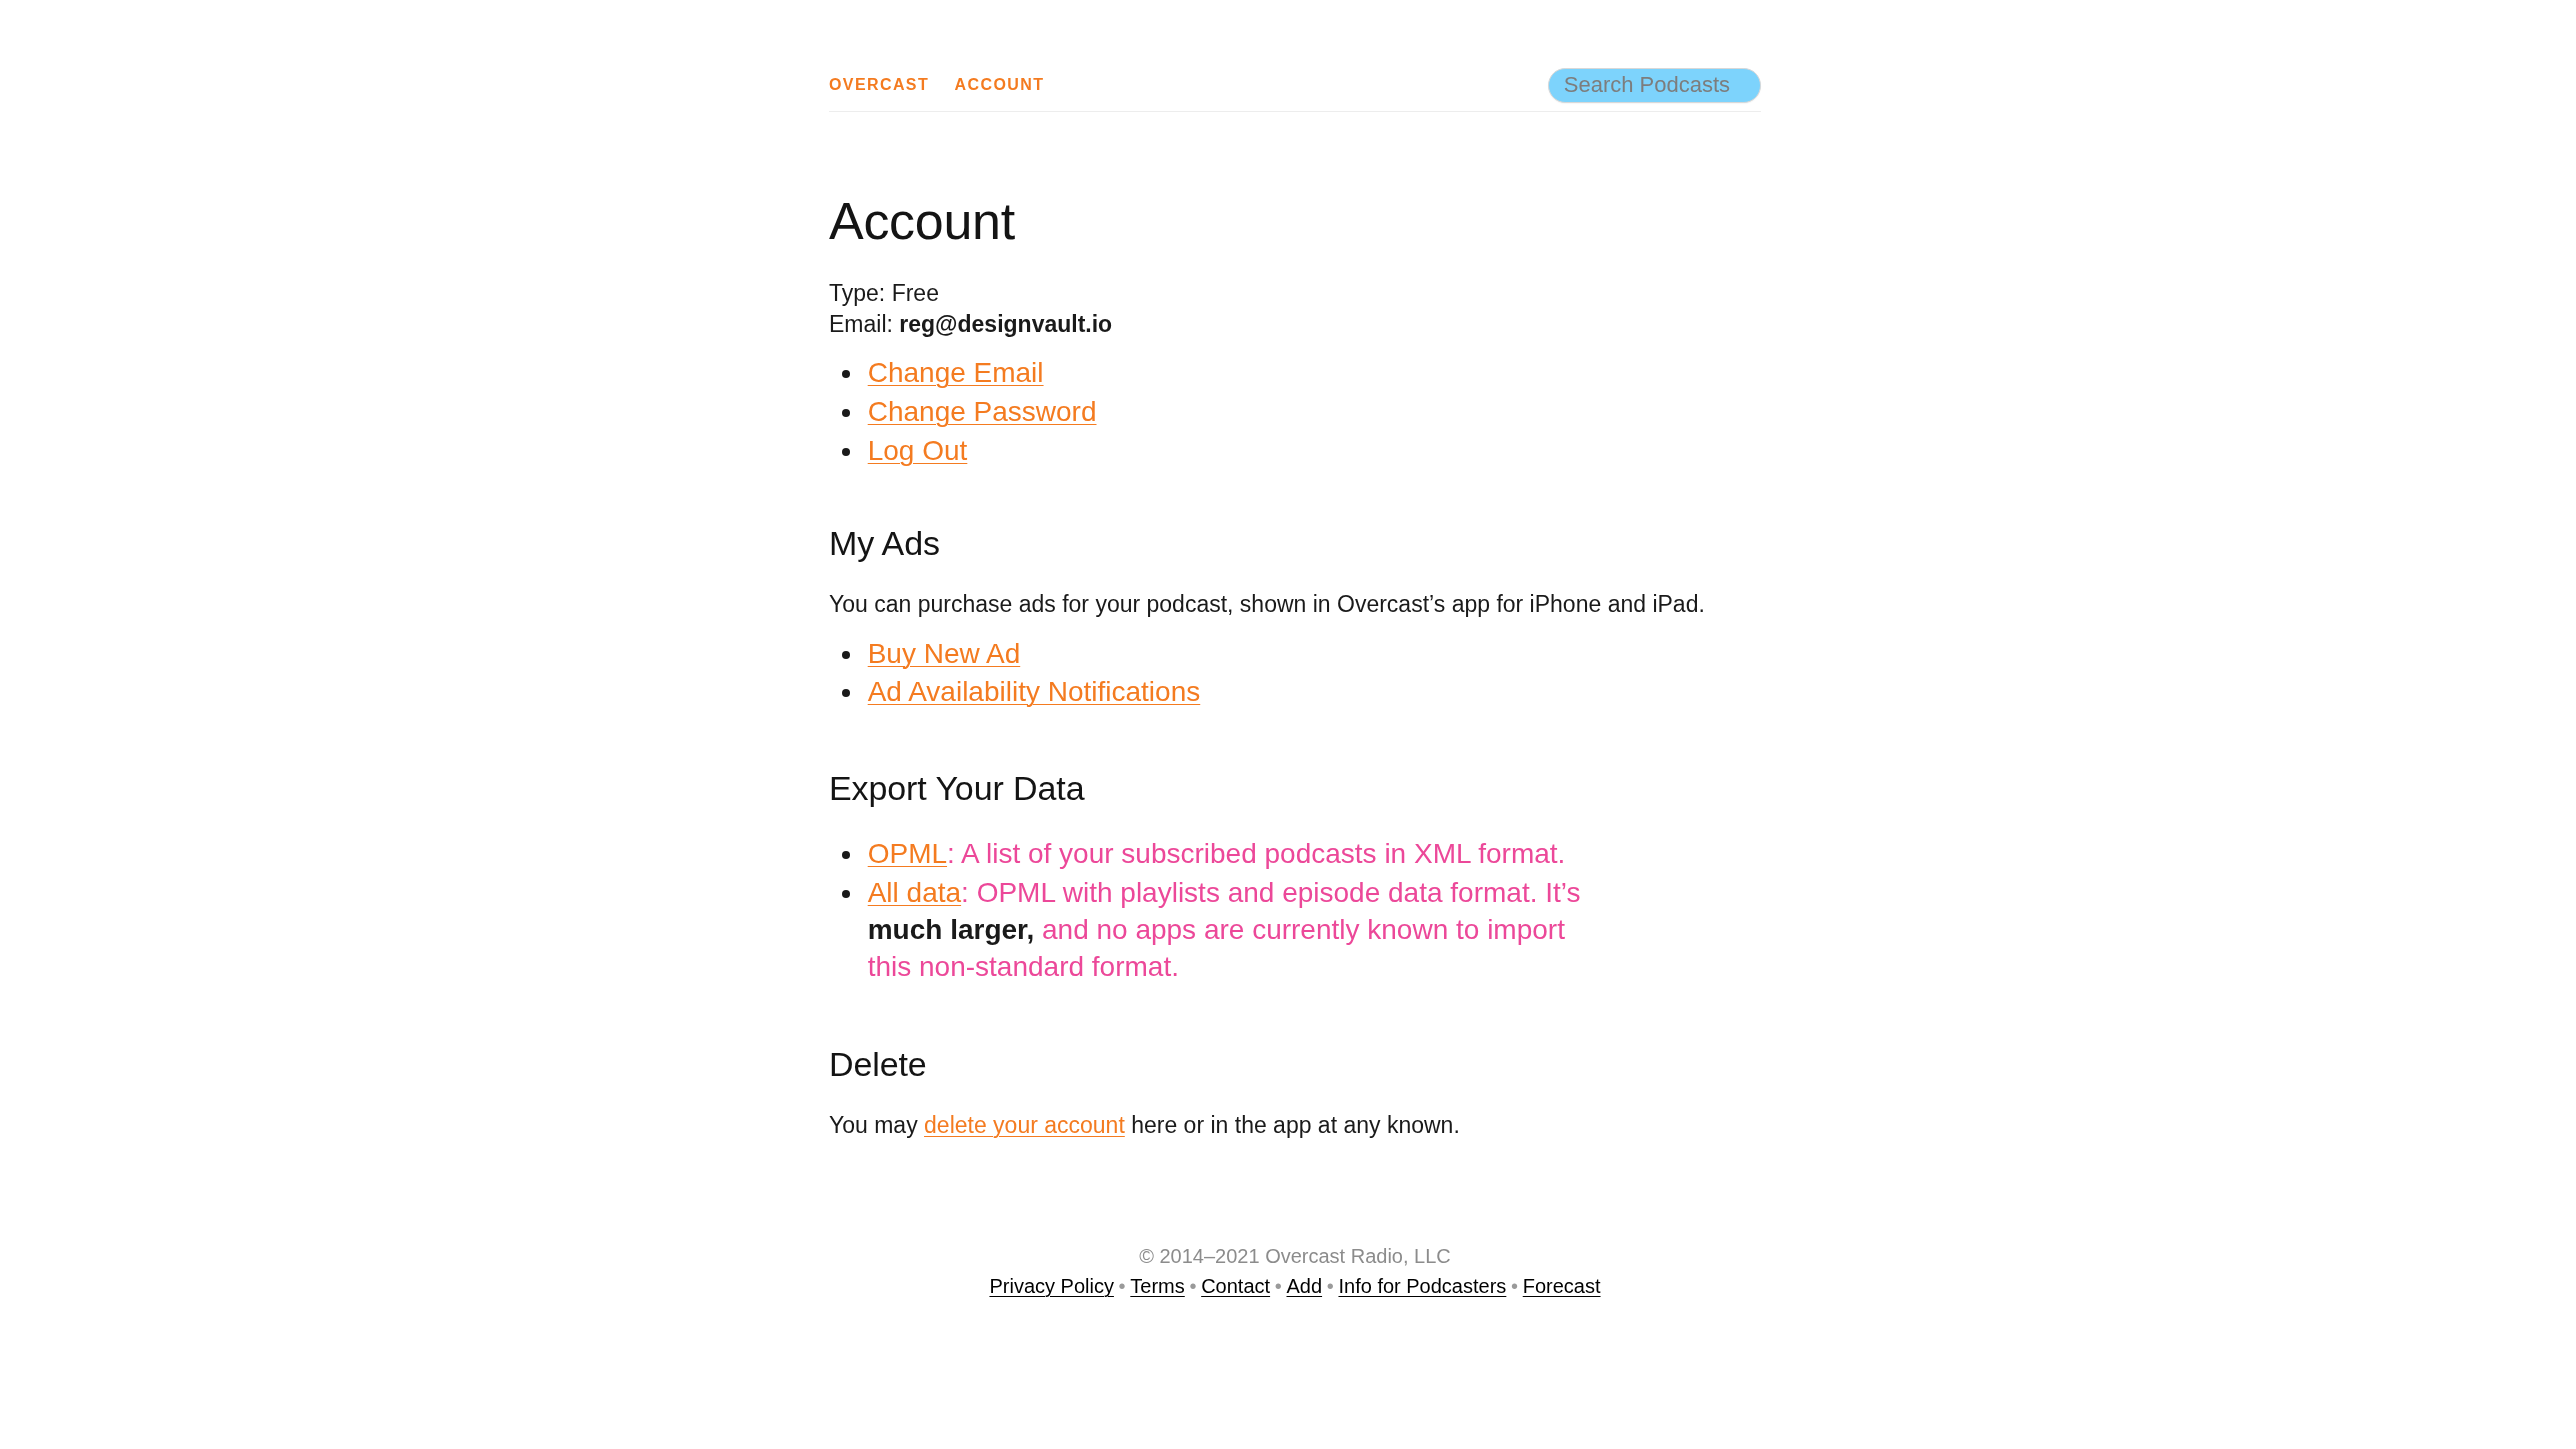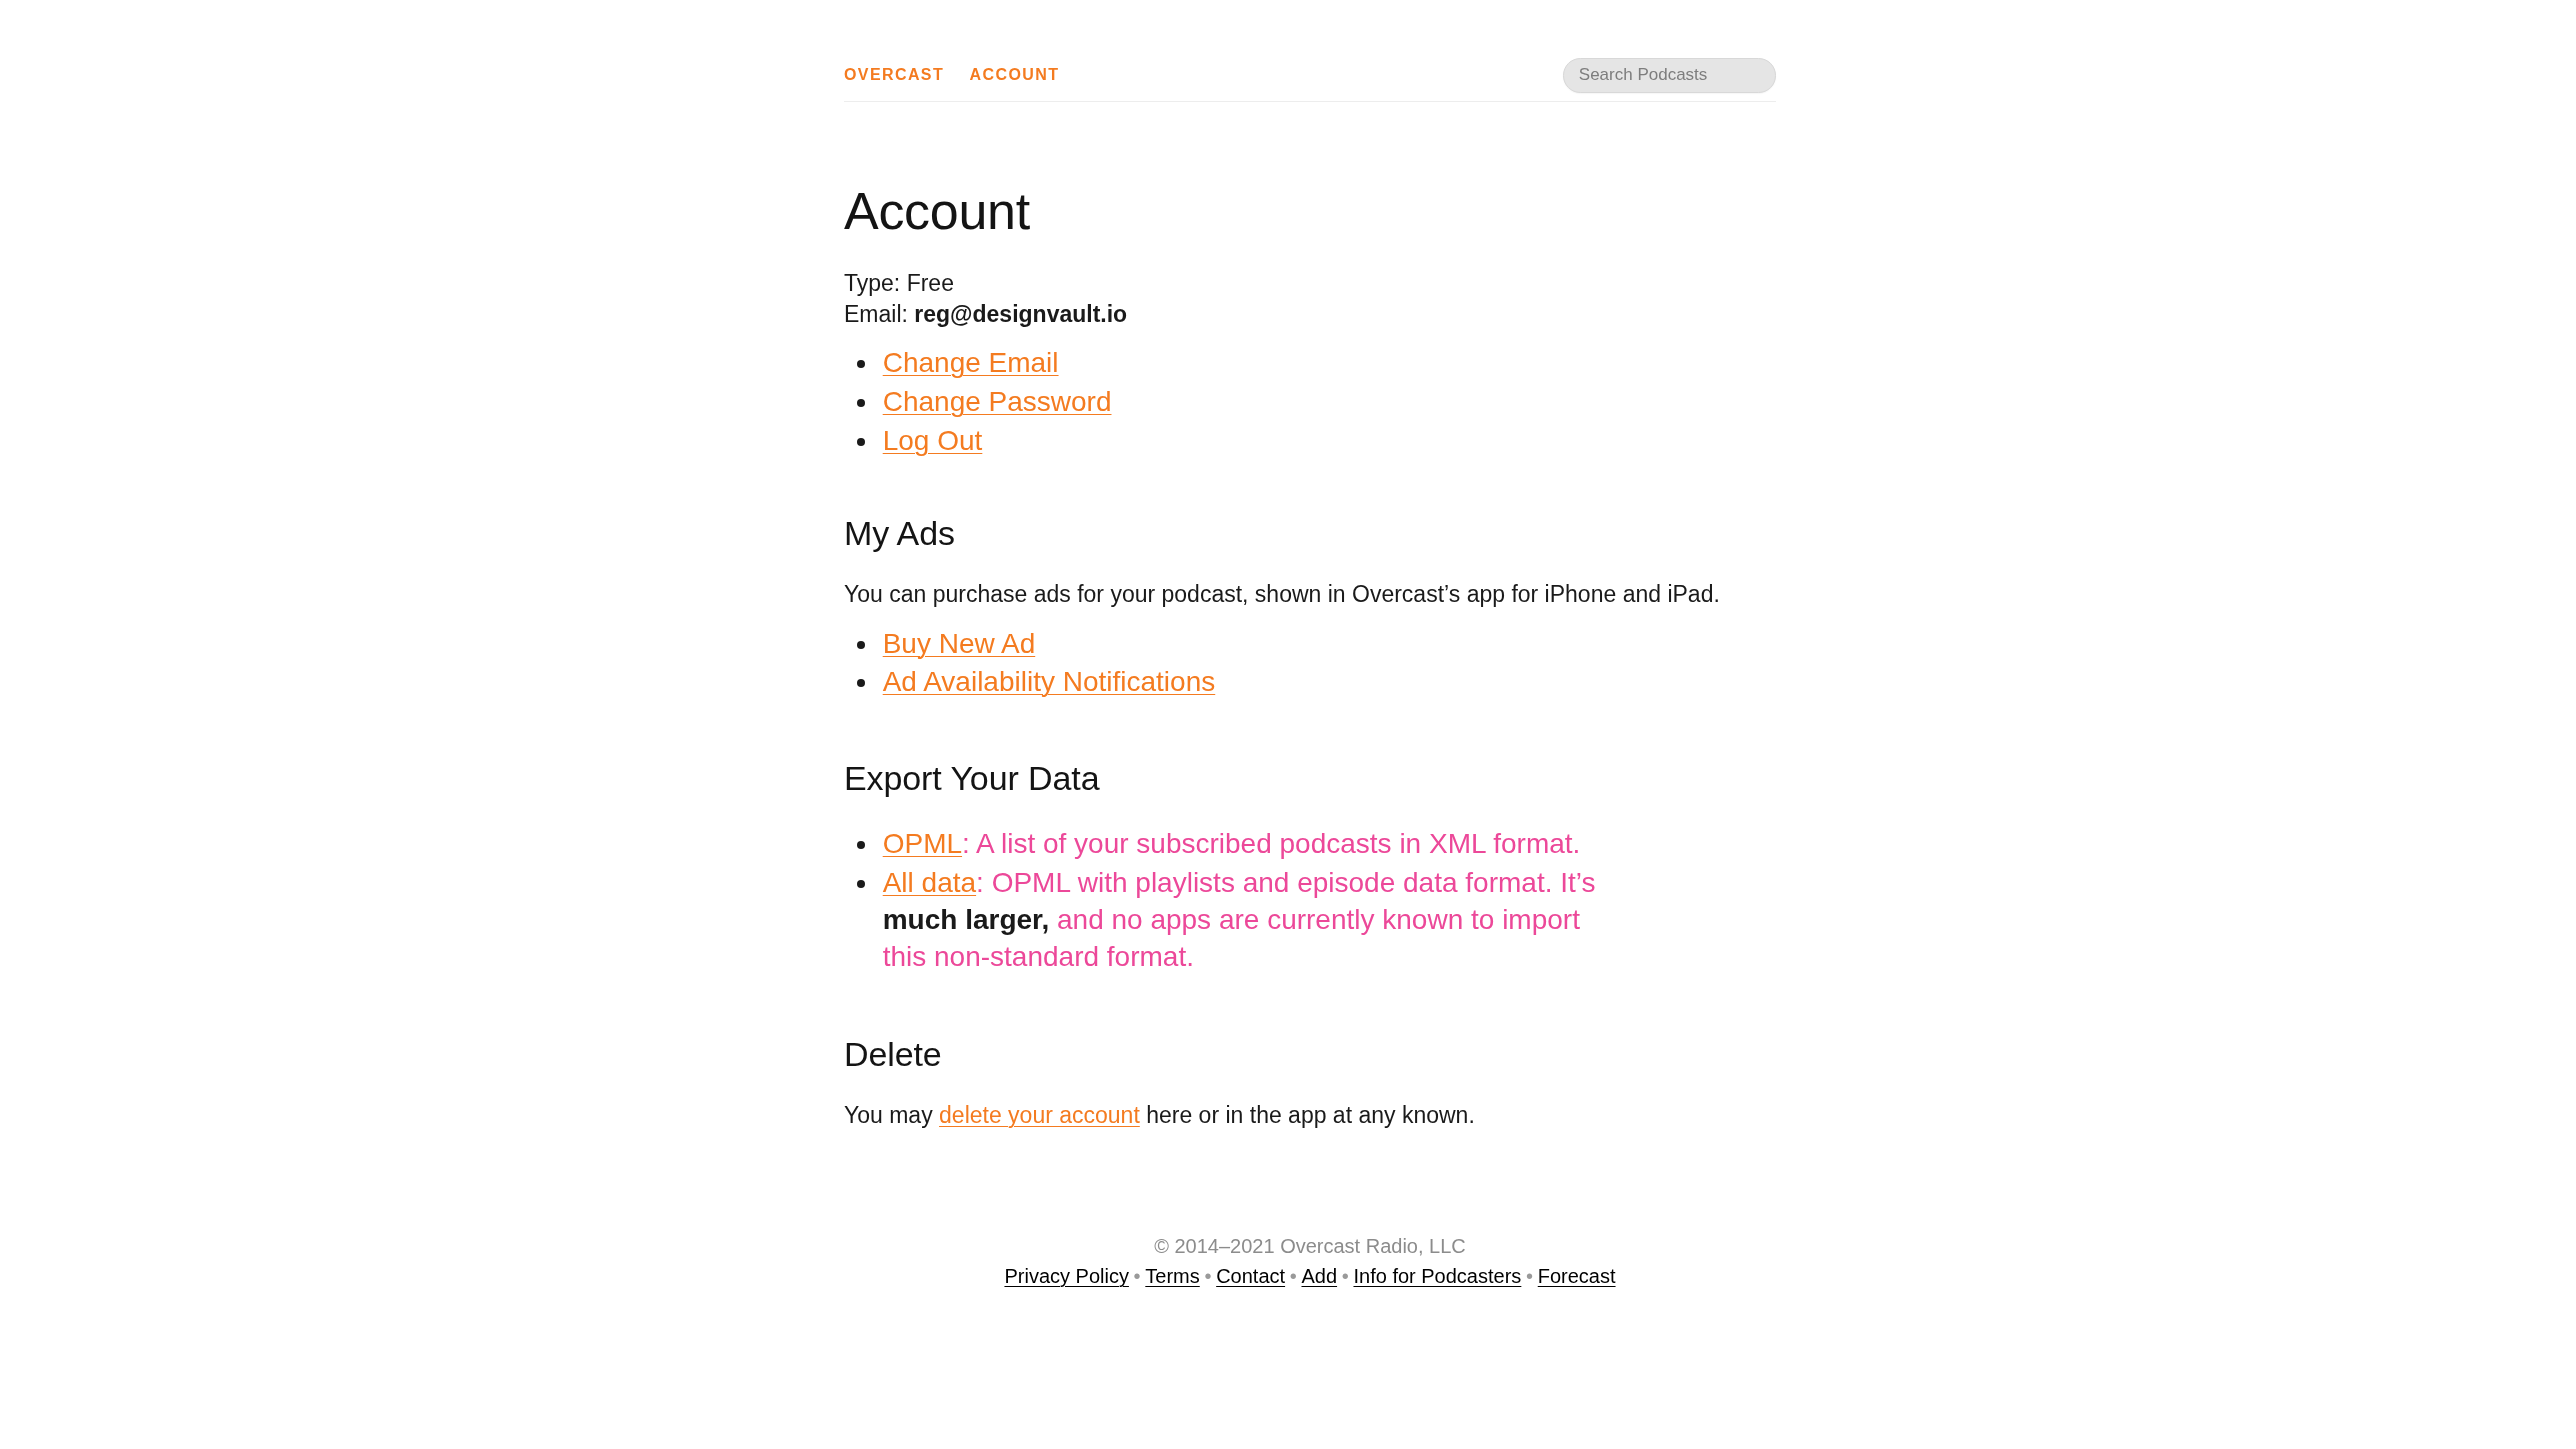--- a/index.html
+++ b/index.html
@@ -10,25 +10,25 @@
   body {
     width: 2576px;
     height: 1449px;
     font-family: "Liberation Sans", sans-serif;
     color: #1a1a1a;
     -webkit-font-smoothing: antialiased;
   }
 
   .page {
     width: 932px;
-    margin: 6px auto;
+    margin: 16px auto;
     padding-top: 48px;
     box-sizing: content-box;
     position: relative;
-    left: 22px;
+    left: 7px;
   }
 
   
   .site-header {
     display: flex;
     align-items: center;
     justify-content: space-between;
     height: 42px;
   }
   .nav {
@@ -50,23 +50,23 @@
     align-items: center;
   }
   .search-input {
     width: 213px;
     height: 35px;
     box-sizing: border-box;
     border: 1.3px solid #d8d8d8;
     border-radius: 17.4px;
     padding: 0 14.8px;
     font-family: "Liberation Sans", sans-serif;
-    font-size: 17px;
+    font-size: 22px;
     color: #555;
-    background: #e5e5e5;
+    background: #7dd3fc;
     outline: none;
     box-shadow: 0 0.7px 1.3px rgba(0,0,0,0.05);
   }
   .search-input::placeholder {
     color: #7d7d7d;
   }
 
   .divider {
     border: none;
     border-top: 1.3px solid #ededed;

